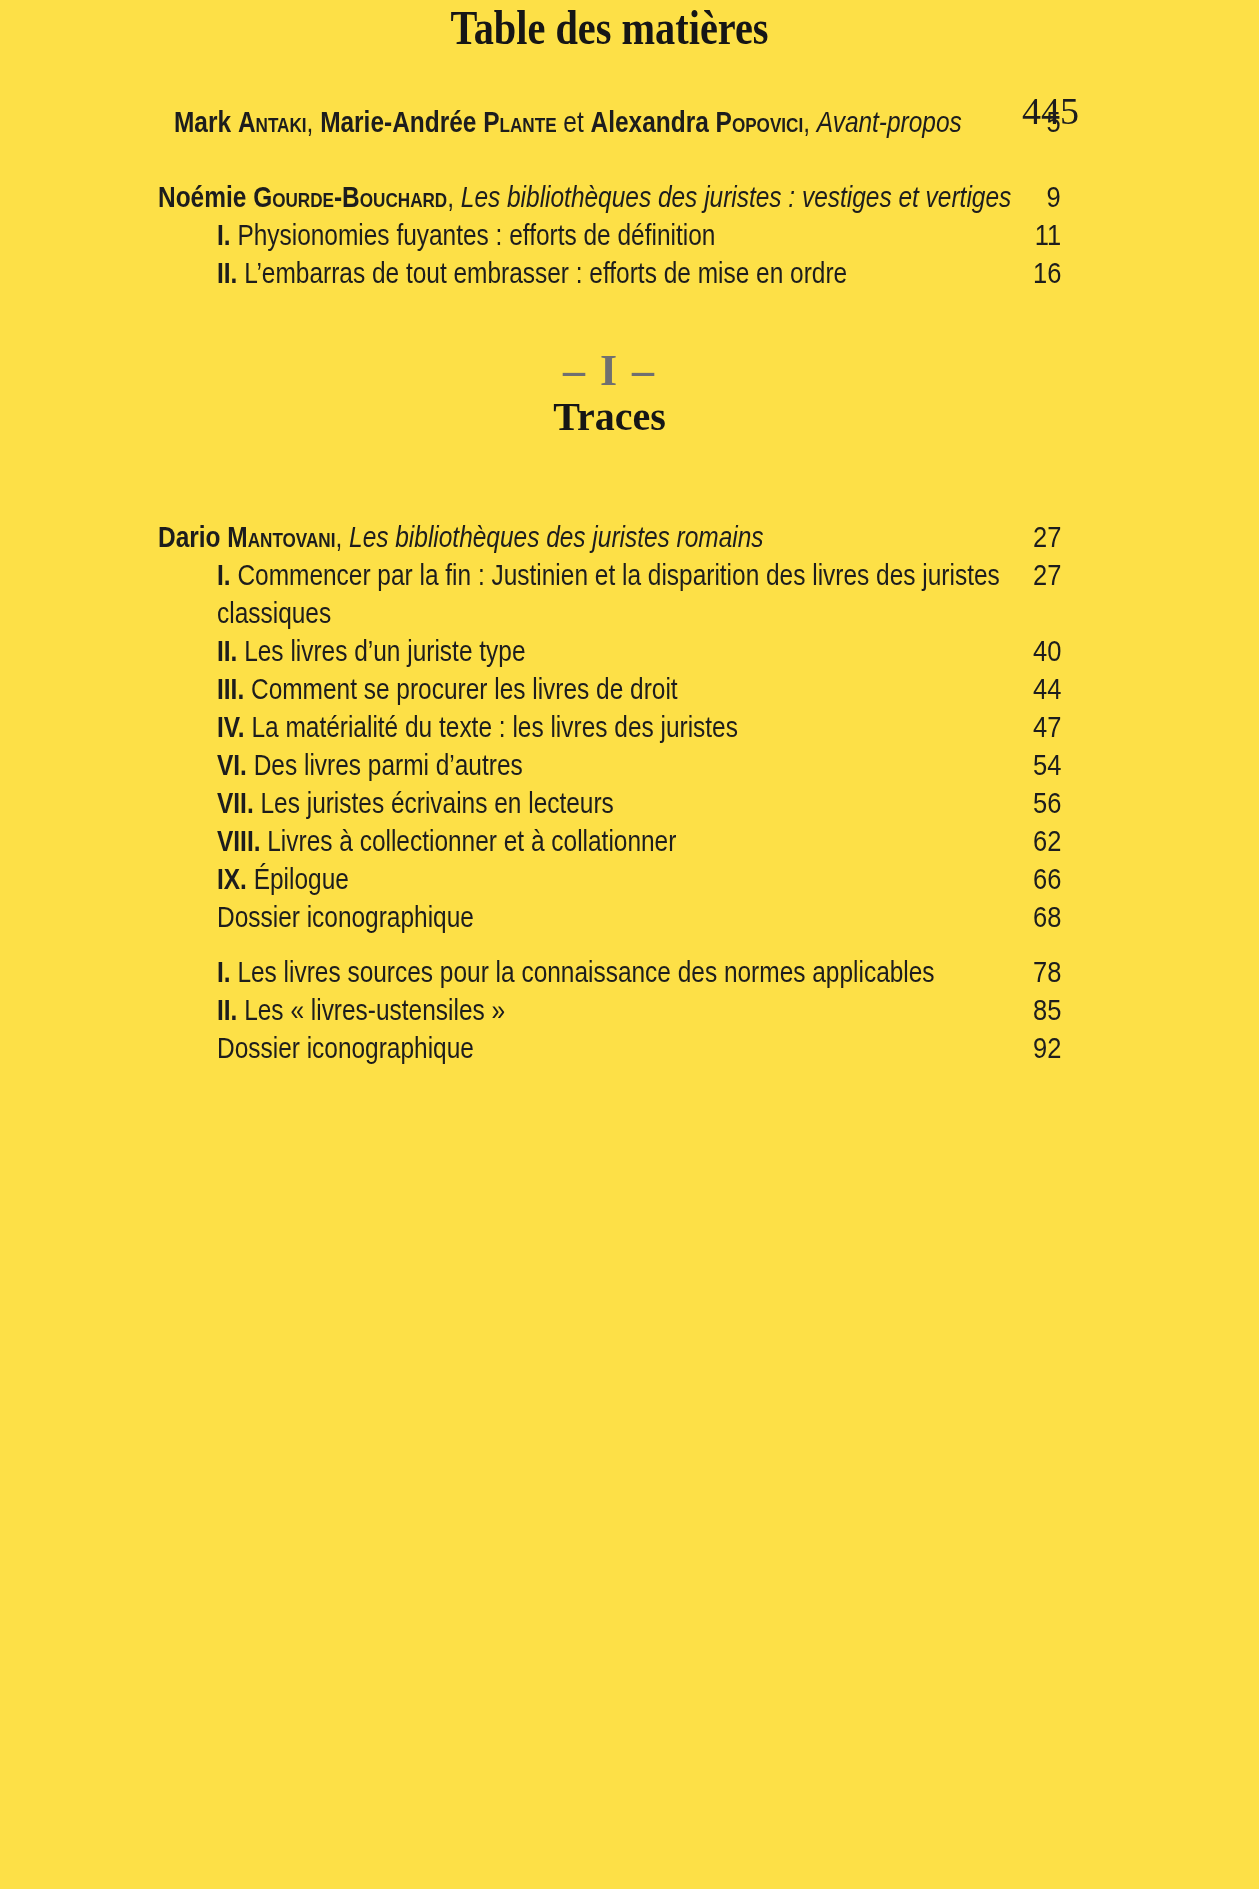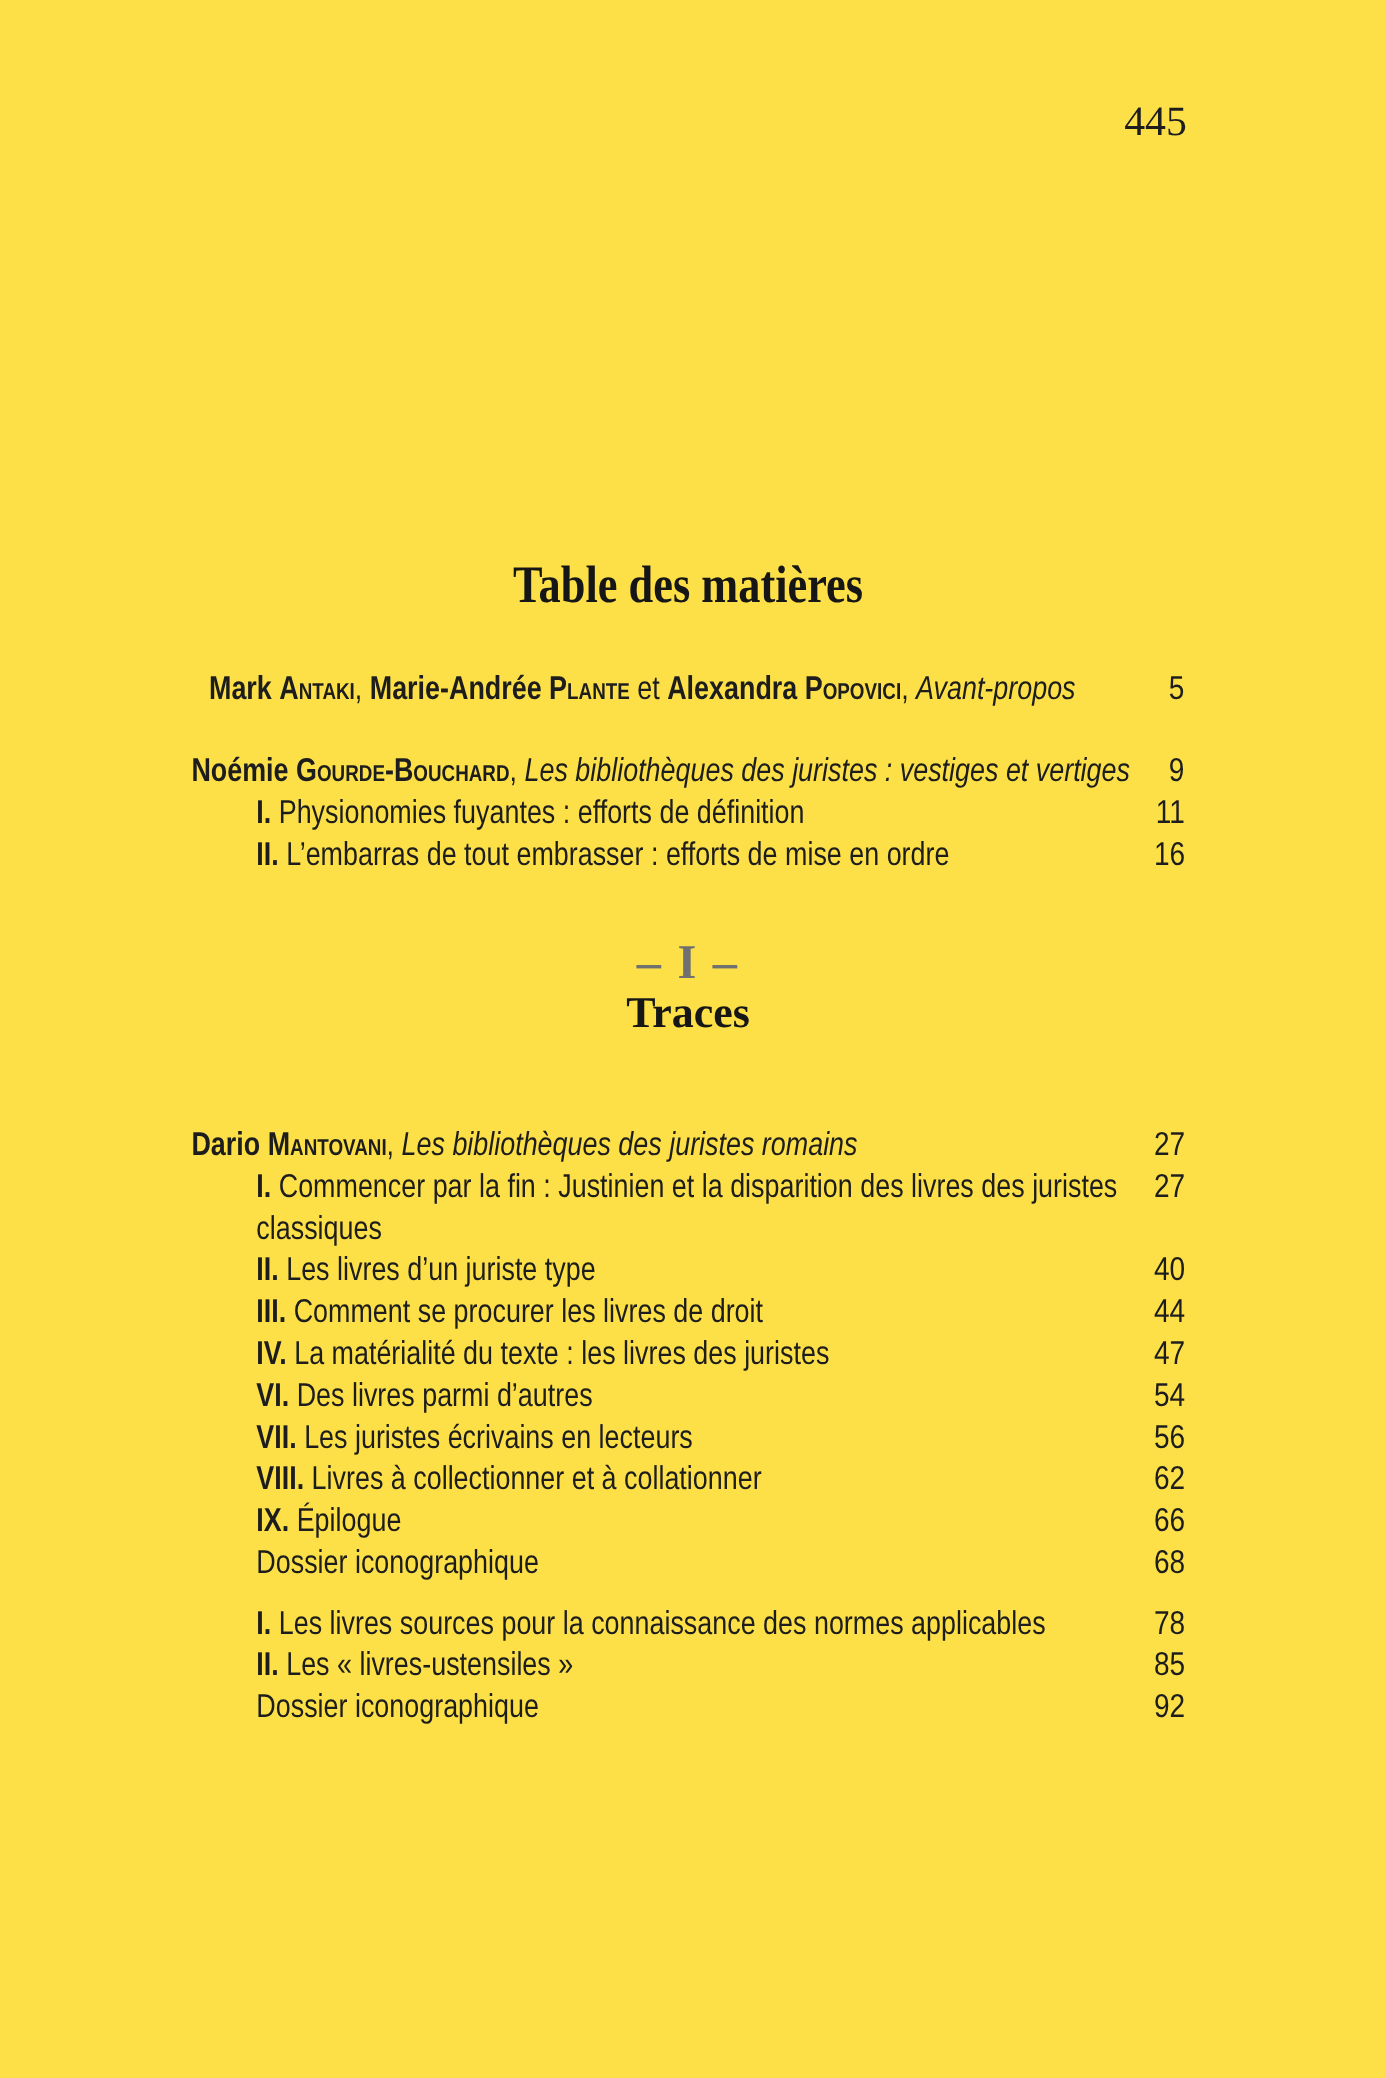--- a/index.html
+++ b/index.html
@@ -16,24 +16,23 @@
     position: absolute;
     top: 92px;
     right: 180px;
     font-family: "Liberation Serif", "DejaVu Serif", serif;
     font-size: 38px;
     line-height: 38px;
     color: #1d1d1d;
   }
   .content {
     position: absolute;
-    left: 174px;
+    left: 158px;
     top: 0;
     width: 903px;
-    padding-top: 504px;
   }
   .doc-title {
     margin: 0;
     text-align: center;
     font-family: "Liberation Serif", "DejaVu Serif", serif;
     font-weight: 700;
     font-size: 48px;
     line-height: 56px;
     color: #161616;
     transform: scaleX(0.84);

